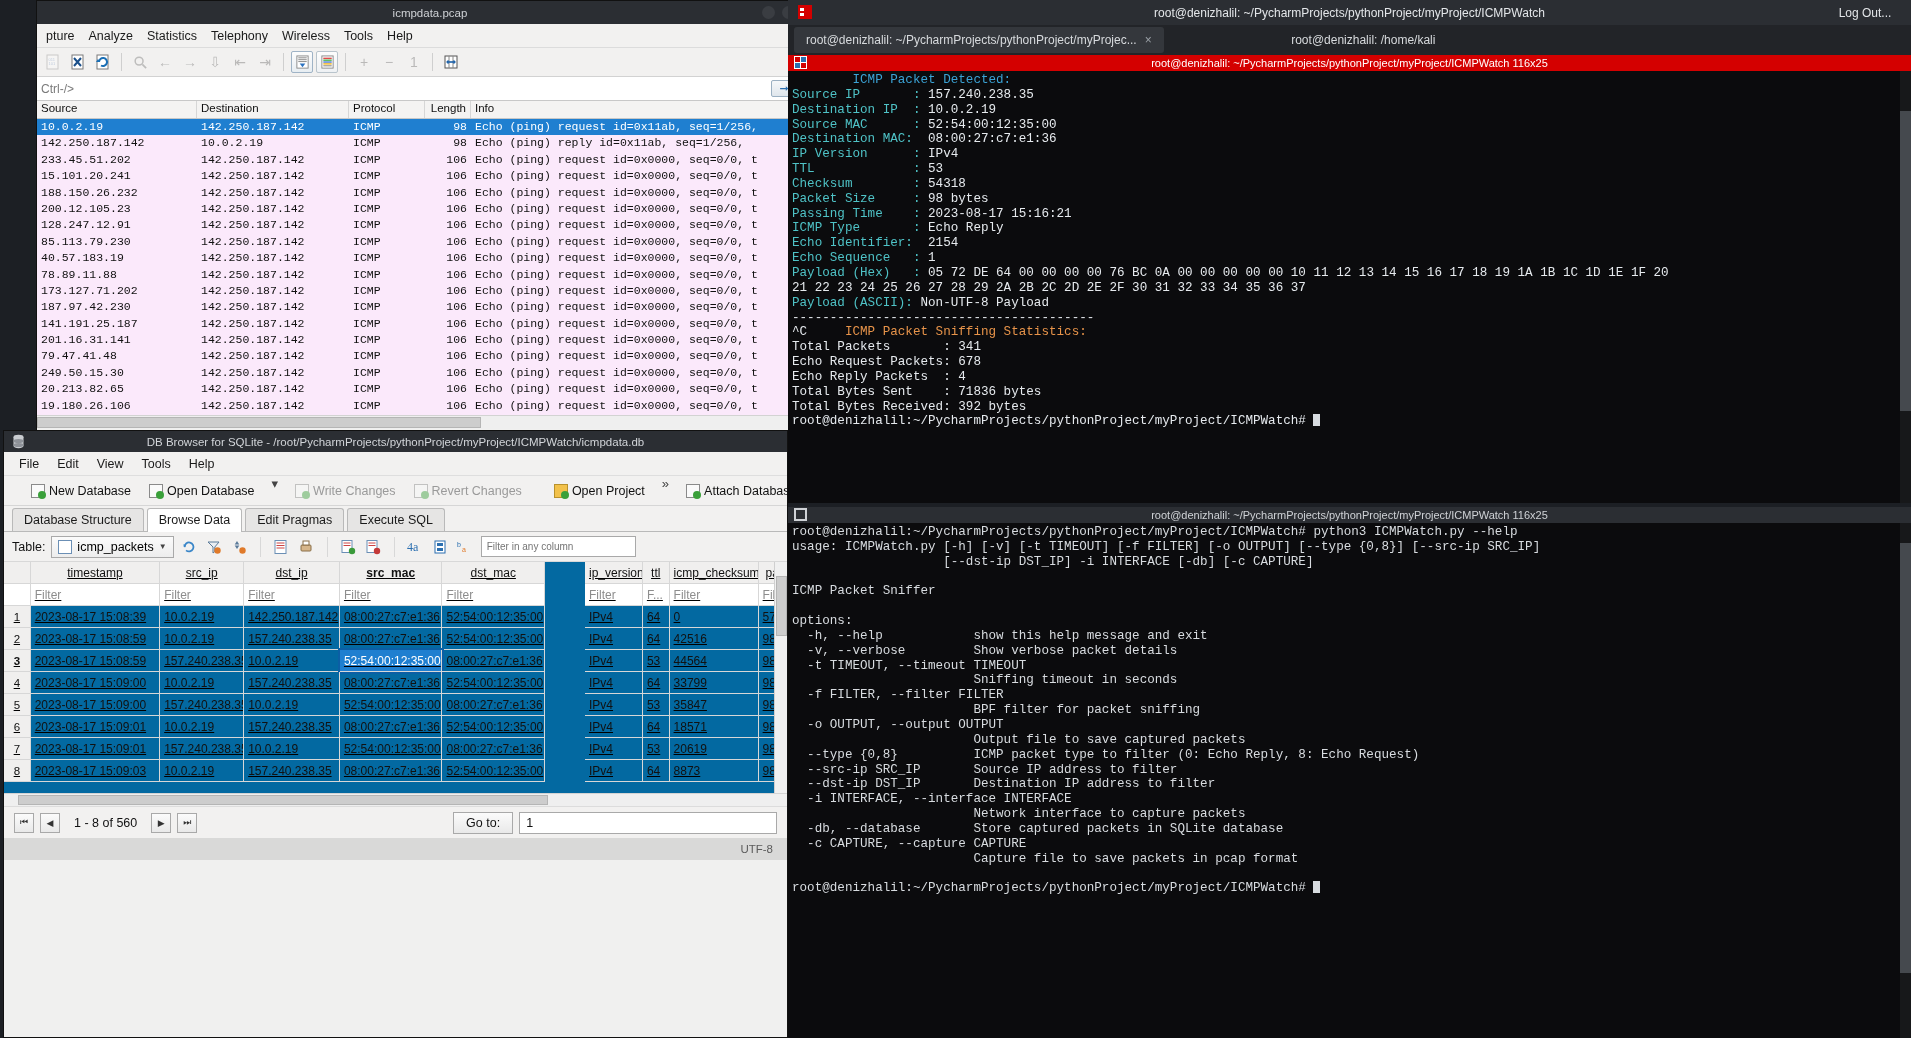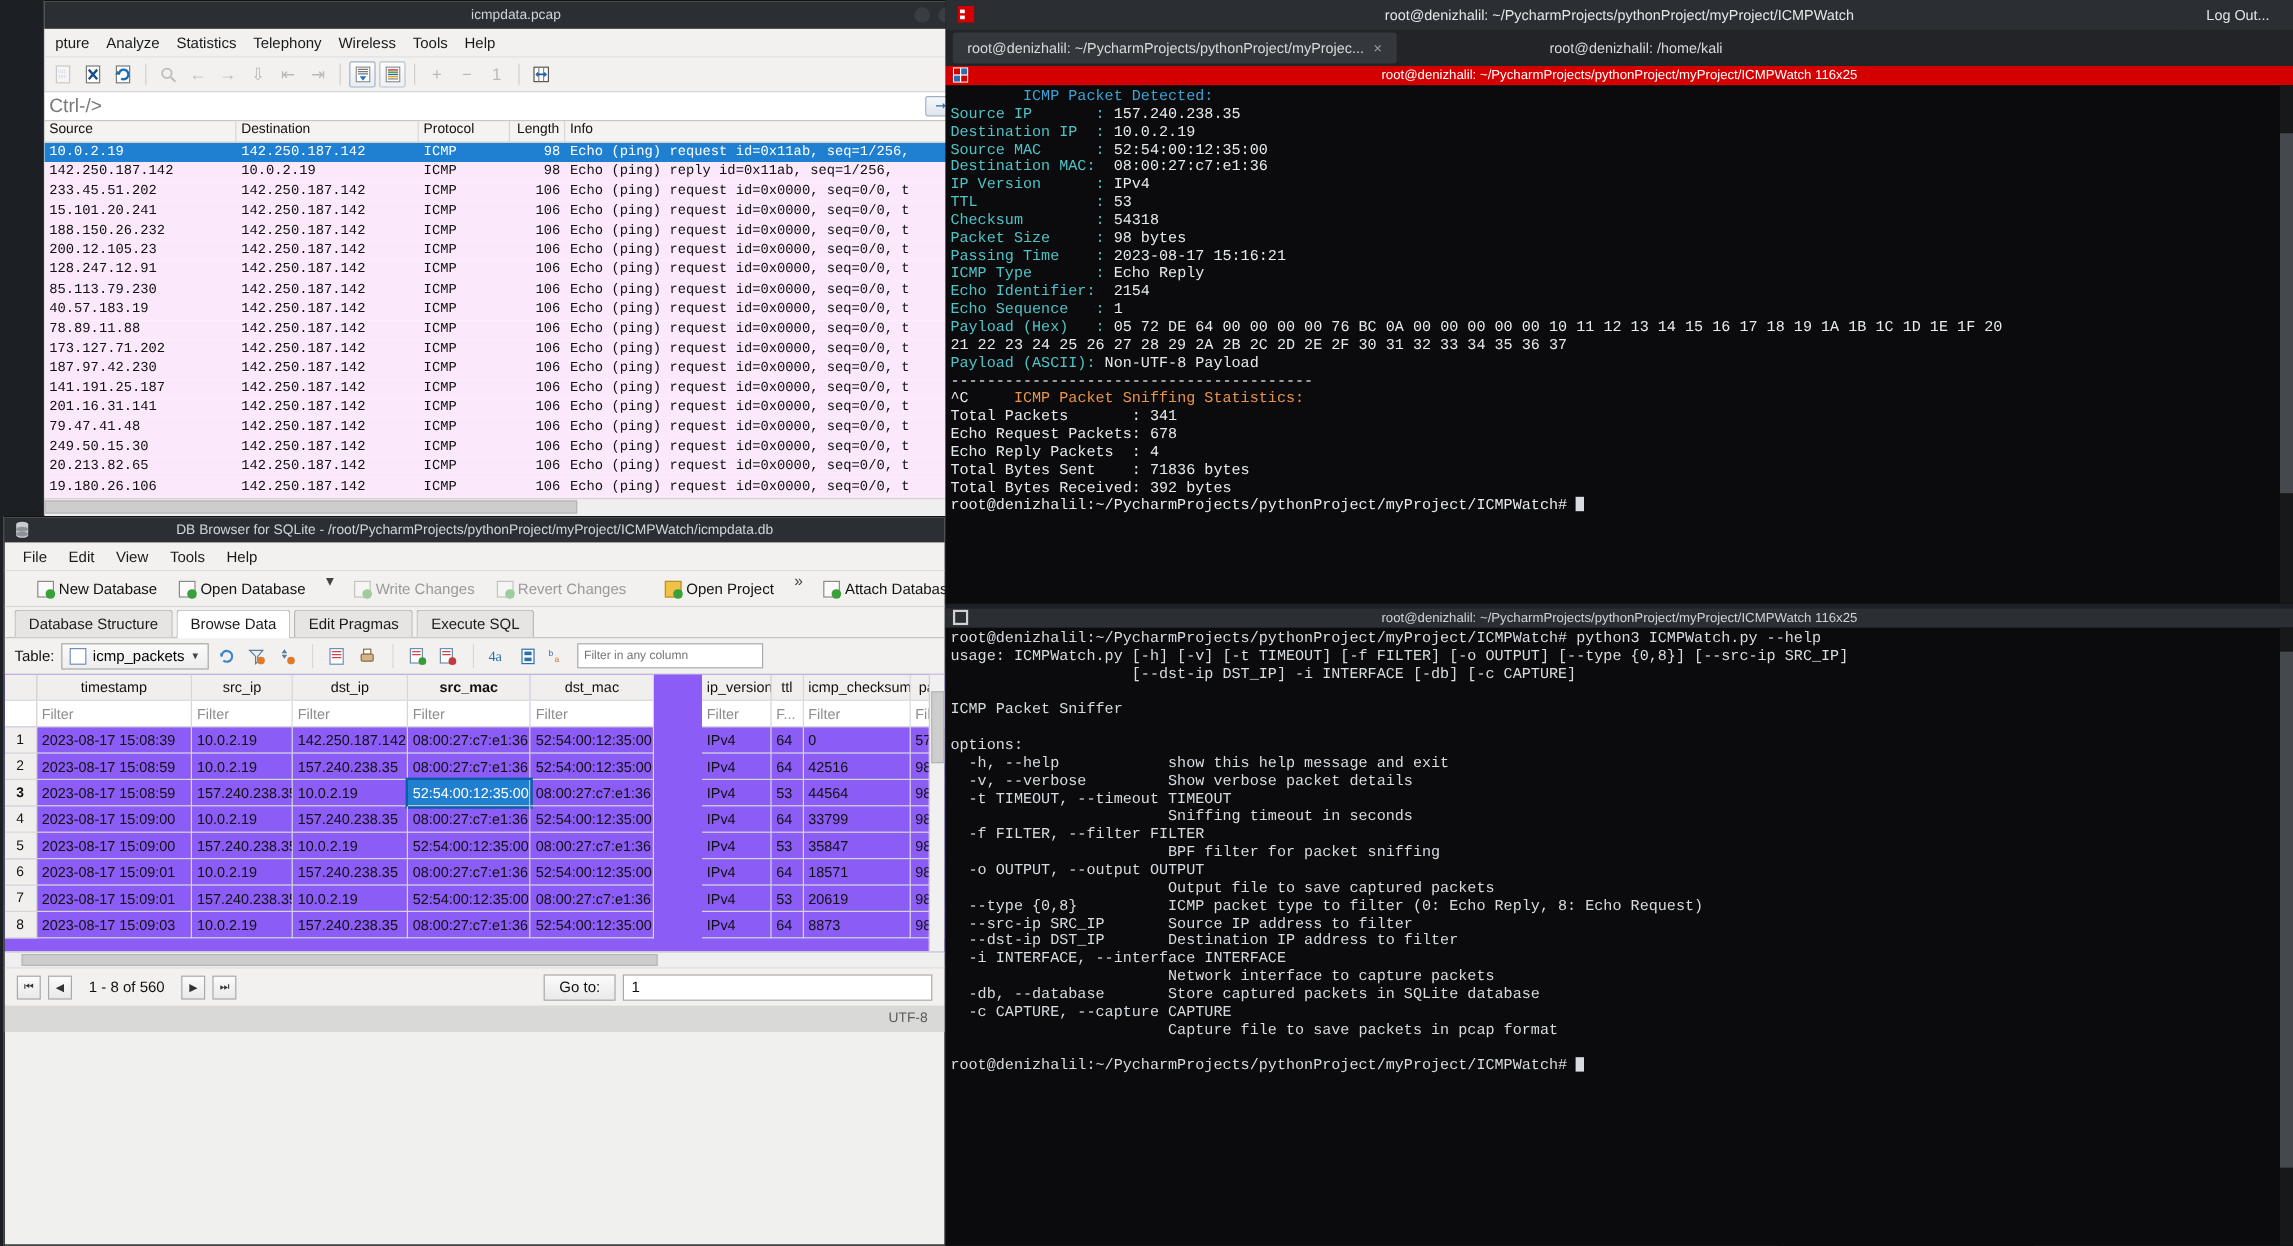--- a/index.html
+++ b/index.html
@@ -26,21 +26,21 @@
                 padding-left:2px; border-bottom:1px solid #dcdcdc; }
   .ws-menubar span { font-size:12.5px; color:#1a1a1a; padding:2px 7px; }
   .ws-toolbar { height:29px; background:#f2f1f0; display:flex; align-items:center;
                 gap:3px; padding:0 5px; border-bottom:1px solid #d2d2d2; }
   .tbi { width:22px; height:22px; display:inline-flex; align-items:center; justify-content:center;
          font-size:14px; color:#4a4a4a; }
   .tbi.dim { opacity:.33; }
   .tbsep { width:1px; height:18px; background:#cfcfcf; margin:0 4px; }
   .ws-filter { height:24px; background:#ffffff; border-bottom:1px solid #c8c8c8;
                display:flex; align-items:center; padding:0 4px; position:relative; }
-  .ws-filter .ph { font-size:16px; color:#7a7a7a; }
+  .ws-filter .ph { font-size:12px; color:#7a7a7a; }
   .ws-filter .arrowbtn { position:absolute; right:26px; top:3px; width:26px; height:17px;
         background:linear-gradient(#f6f8fa,#dfe6ec); border:1px solid #9bb0c2; border-radius:2px;
         display:flex; align-items:center; justify-content:center; color:#2b6fb0; font-size:11px;}
   .ws-filter .caretbtn { position:absolute; right:6px; top:5px; font-size:9px; color:#555;}
 
   .ws-colhdr { display:flex; height:18px; background:#f4f3f2; border-bottom:1px solid #c7c7c7;
                font-size:11.5px; color:#111; }
   .ws-colhdr div { border-right:1px solid #d6d6d6; padding:1px 4px; overflow:hidden; white-space:nowrap;}
   .c-src{width:160px;} .c-dst{width:152px;} .c-proto{width:76px;} .c-len{width:46px; text-align:right;}
   .c-info{flex:1;}
@@ -91,21 +91,21 @@
         padding:0 8px; border-bottom:1px solid #d8d8d8;}
   .db-tablebar .lbl{font-size:12.5px;color:#111;}
   .db-combo{display:flex;align-items:center;gap:5px; height:22px; padding:0 6px; min-width:120px;
         border:1px solid #a9a9a9; background:linear-gradient(#fbfbfb,#ededed); font-size:12.5px;}
   .db-combo .cv{flex:1;}
   .db-combo .cc{font-size:8px;color:#444;}
   .ico-btn{width:19px;height:19px;display:flex;align-items:center;justify-content:center;font-size:12px;}
   .db-filter-inp{flex:0 0 155px; height:21px; border:1px solid #a9a9a9; background:#fff;
         font-size:10px; color:#8d8d8d; padding:2px 5px;}
 
-  .db-grid{background:#8b5cf6; position:relative; height:231px; overflow:hidden;}
+  .db-grid{background:#0369a1; position:relative; height:231px; overflow:hidden;text-decoration:underline;}
   .gr{display:flex; font-size:12px; color:#111; height:22px; align-items:center; white-space:nowrap;}
   .gr > div{border-right:1px solid #d7d7d7; border-bottom:1px solid #d7d7d7; height:22px;
         padding:2px 4px; overflow:hidden; line-height:18px;}
   .gr.head > div{background:#f0efee; text-align:center; font-size:12px;}
   .gr.head .bold{font-weight:bold;}
   .gr.filt > div{background:#fff; color:#8d8d8d;}
   .cw-idx{width:30px; text-align:center; background:#f0efee; color:#111; font-size:11.5px;}
   .cw-ts{width:152px;} .cw-src{width:98px;} .cw-dst{width:112px;} .cw-smac{width:120px;}
   .cw-dmac{width:120px;} .cw-ipv{width:67px;margin-left:40px;} .cw-ttl{width:30px;} .cw-ck{width:104px;}
   .cw-pa{width:32px;}

